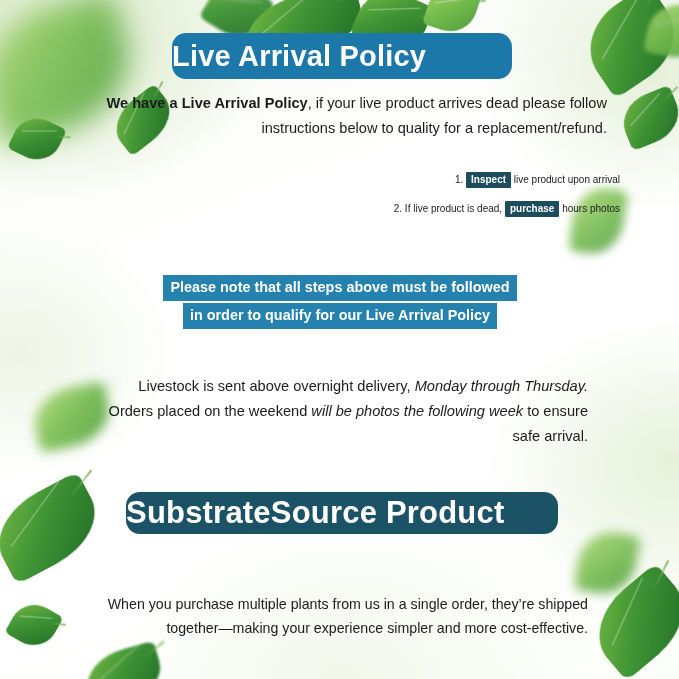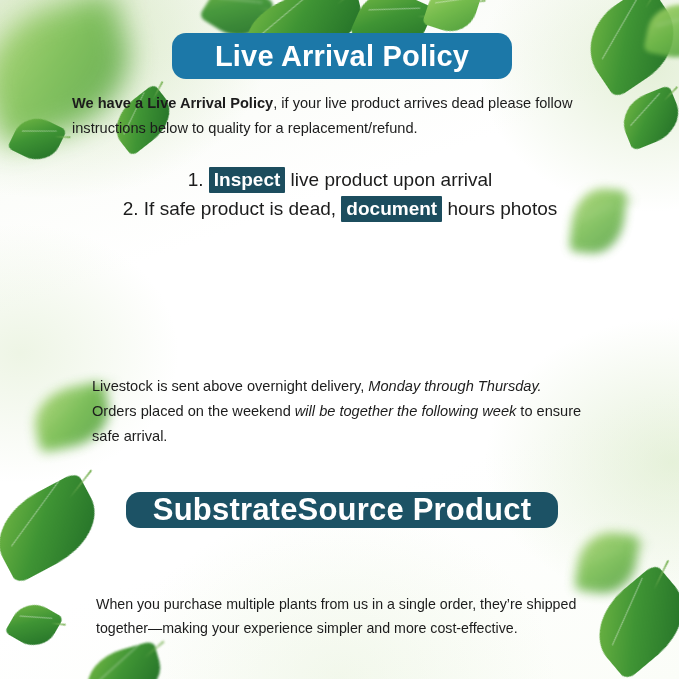--- a/index.html
+++ b/index.html
@@ -66,87 +66,87 @@
   }
   .leaf.light .blade {
     background: linear-gradient(135deg, #a9d46b 0%, #74bb4c 48%, #4d9c3c 100%);
   }
 
   
   .banner {
     position: absolute;
     display: flex;
     align-items: center;
-    justify-content: center;
     color: #ffffff;
     font-weight: bold;
     letter-spacing: 0.2px;
     white-space: nowrap;
   }
   #banner-live {
     left: 172px;
     top: 33px;
     width: 340px;
     height: 46px;
     background: #1c78a8;
     border-radius: 14px 14px 14px 14px;
     font-size: 29px;
   }
   #banner-product {
     left: 126px;
     top: 492px;
     width: 432px;
-    height: 36px;
+    height: 42px;
     background: #1c5265;
     border-radius: 14px;
     font-size: 31px;
   }
 
   
   .para {
     position: absolute;
-    text-align: left;
+    text-align: right;
     color: #1c1c1c;
     font-size: 14.6px;
     line-height: 25px;
     font-weight: 400;
   }
   #intro-para {
     left: 72px;
     top: 91px;
     width: 535px;
   }
   #livestock-para {
     left: 92px;
     top: 374px;
     width: 496px;
   }
   #bottom-para {
-    left: 96px;
+    left: 68px;
     top: 592px;
     width: 520px;
     font-size: 14.2px;
     line-height: 24px;
   }
   .bold { font-weight: bold; }
   .ital { font-style: italic; }
 
   
   #steps {
     position: absolute;
     left: 60px;
     top: 165px;
     width: 560px;
     text-align: center;
   }
   .step {
-    font-size: 19px;
+    font-size: 10px;
     line-height: 29px;
     color: #1c1c1c;
     white-space: nowrap;
+    text-align: right;
   }
   .hl {
     background: #1c4d5e;
     color: #ffffff;
     font-weight: bold;
     padding: 2px 5px 3px 5px;
     border-radius: 1px;
   }
 
   
@@ -283,31 +283,33 @@
   </div>
 
   <div id="steps">
 
     <div class="step">
       <span>1.</span>
       <span></span><span class="hl">Inspect</span><span> live product upon arrival</span>
     </div>
 
     <div class="step">
-      <span>2.</span><span> If safe product is dead, </span><span class="hl">document</span><span> hours photos</span>
+      <span>2.</span><span> If live product is dead, </span><span class="hl">purchase</span><span> hours photos</span>
     </div>
 
 
   </div>
 
   <div id="note-block">
+    <div><span class="note-line">Please note that all steps above must be followed</span></div>
+    <div><span class="note-line">in order to qualify for our Live Arrival Policy</span></div>
   </div>
 
   <div id="livestock-para" class="para">
-    <span>Livestock is sent above overnight delivery, </span><span class="ital">Monday through Thursday.</span><span> Orders placed on the weekend </span><span class="ital">will be together the following week</span><span> to ensure safe arrival.</span>
+    <span>Livestock is sent above overnight delivery, </span><span class="ital">Monday through Thursday.</span><span> Orders placed on the weekend </span><span class="ital">will be photos the following week</span><span> to ensure safe arrival.</span>
   </div>
 
   <div id="banner-product" class="banner">
     <span>SubstrateSource Product</span>
   </div>
 
 
   <div id="bottom-para" class="para">When you purchase multiple plants from us in a single order, they’re shipped together—making your experience simpler and more cost-effective.</div>
 
 </div>

